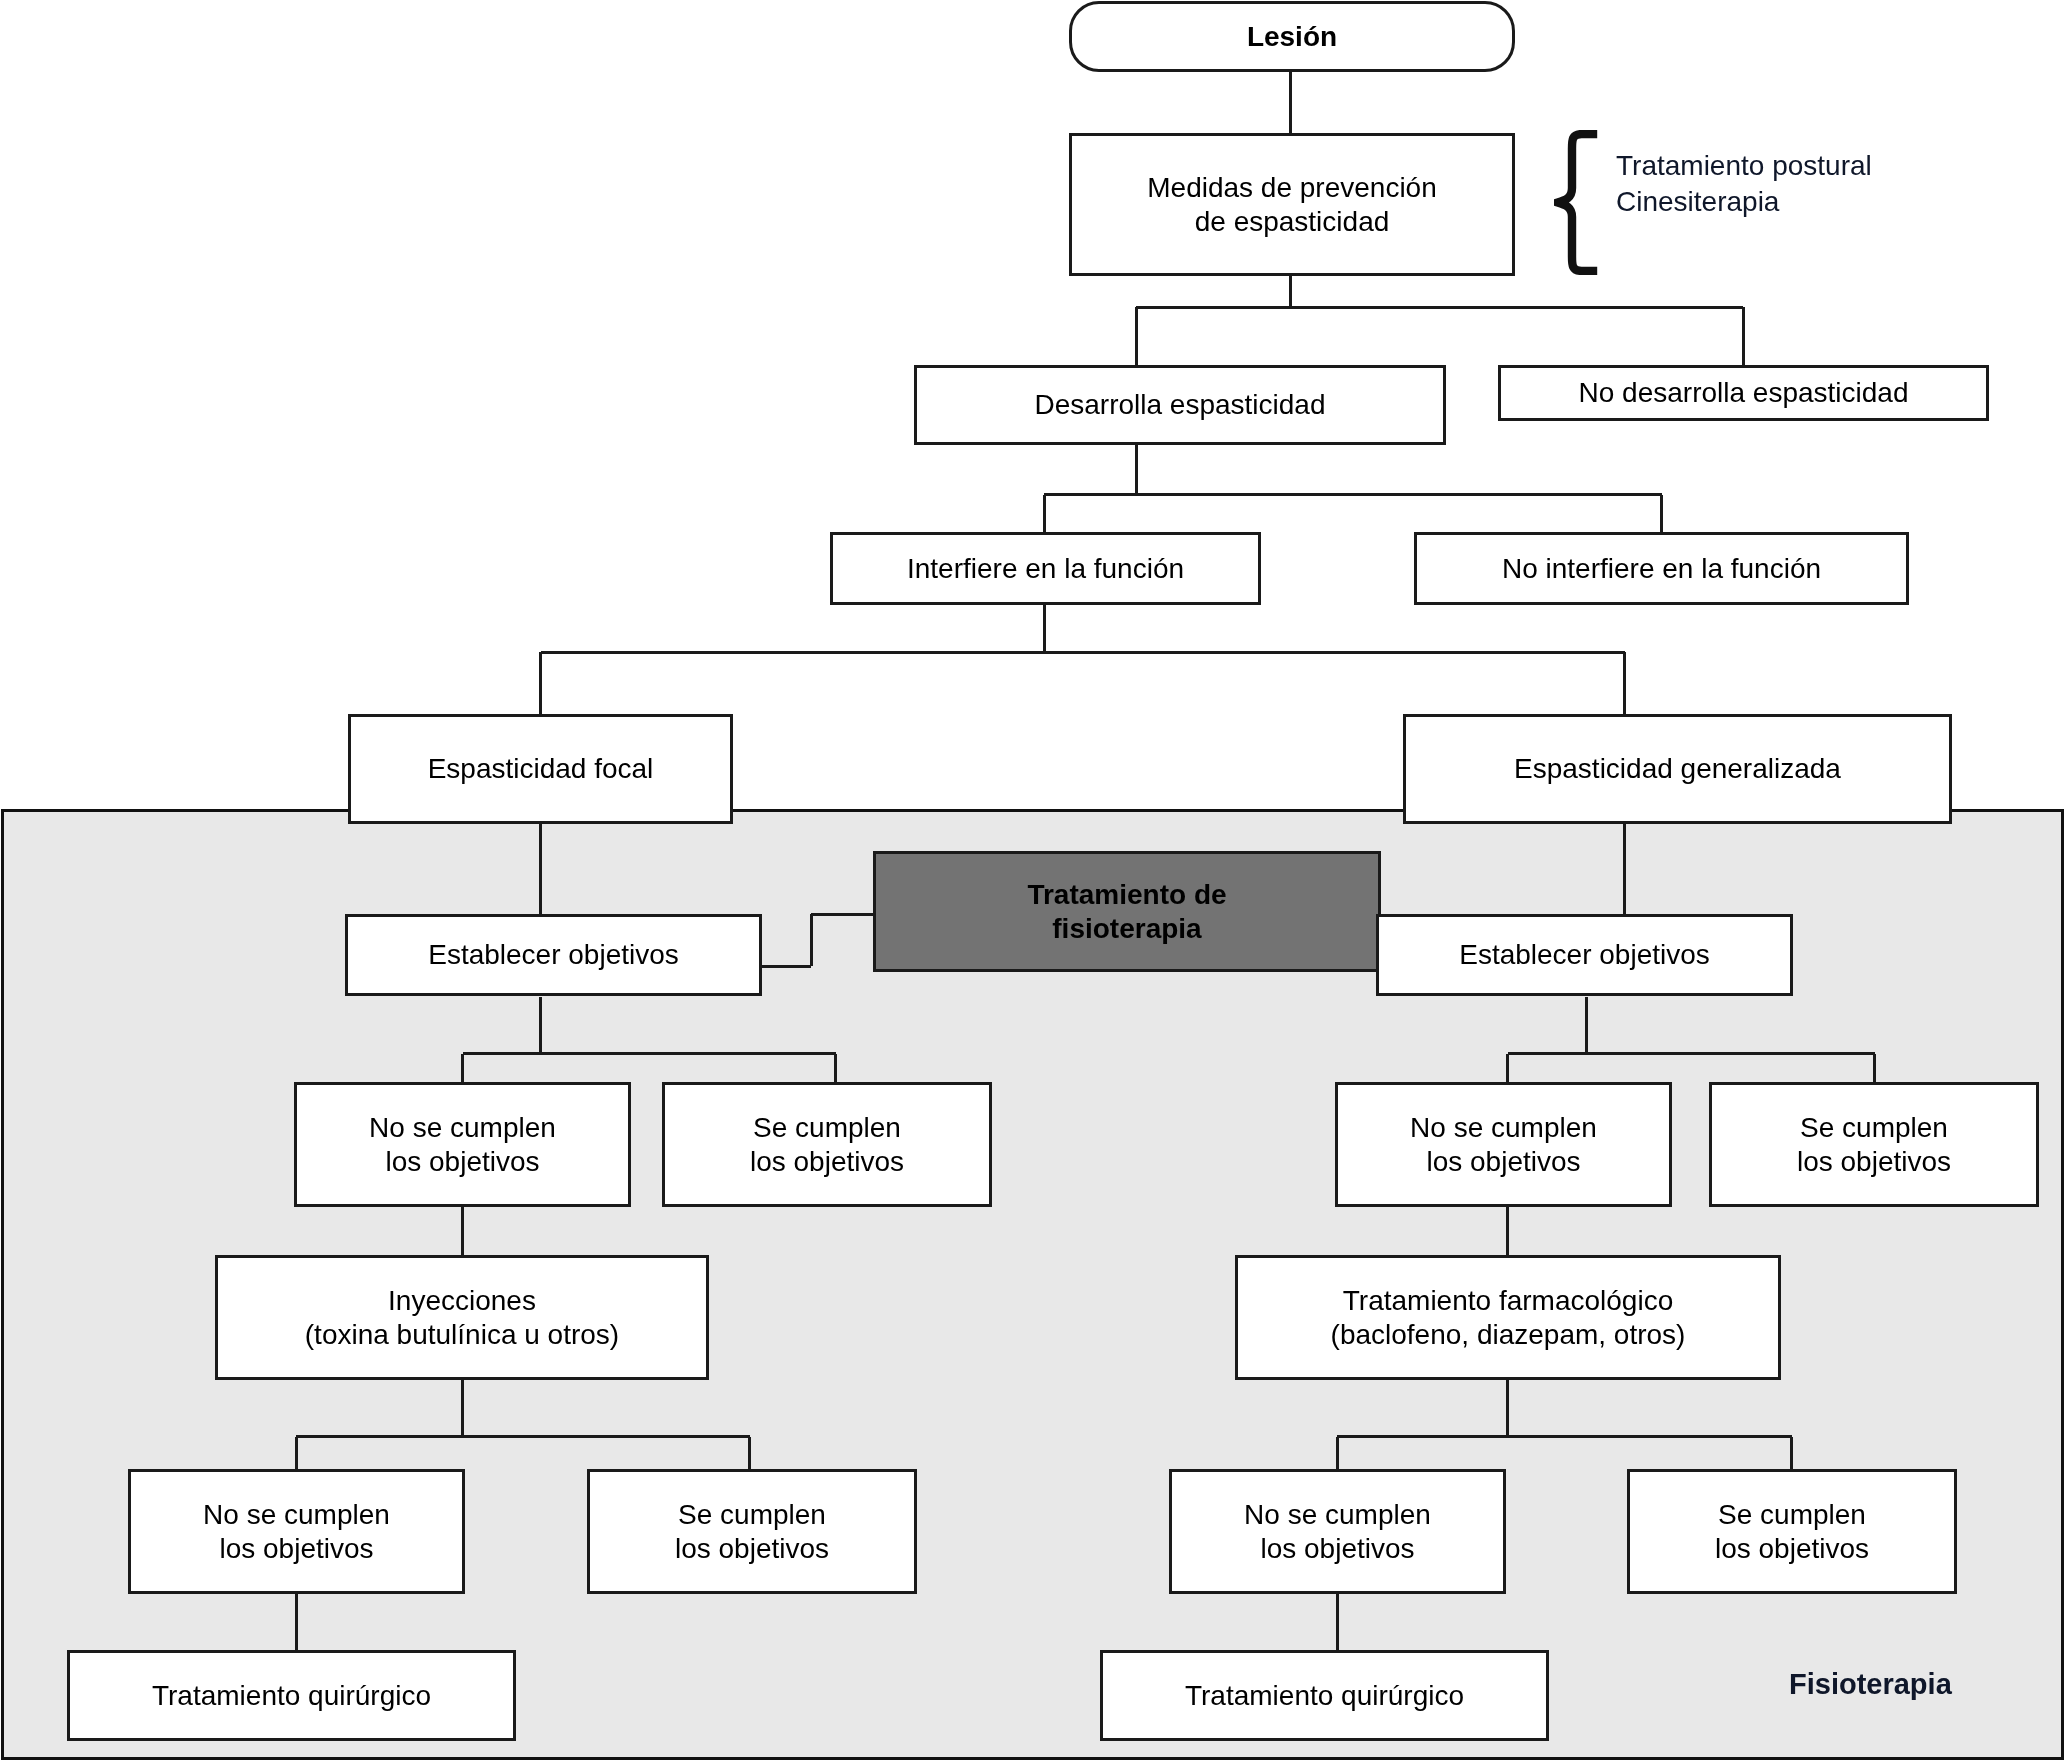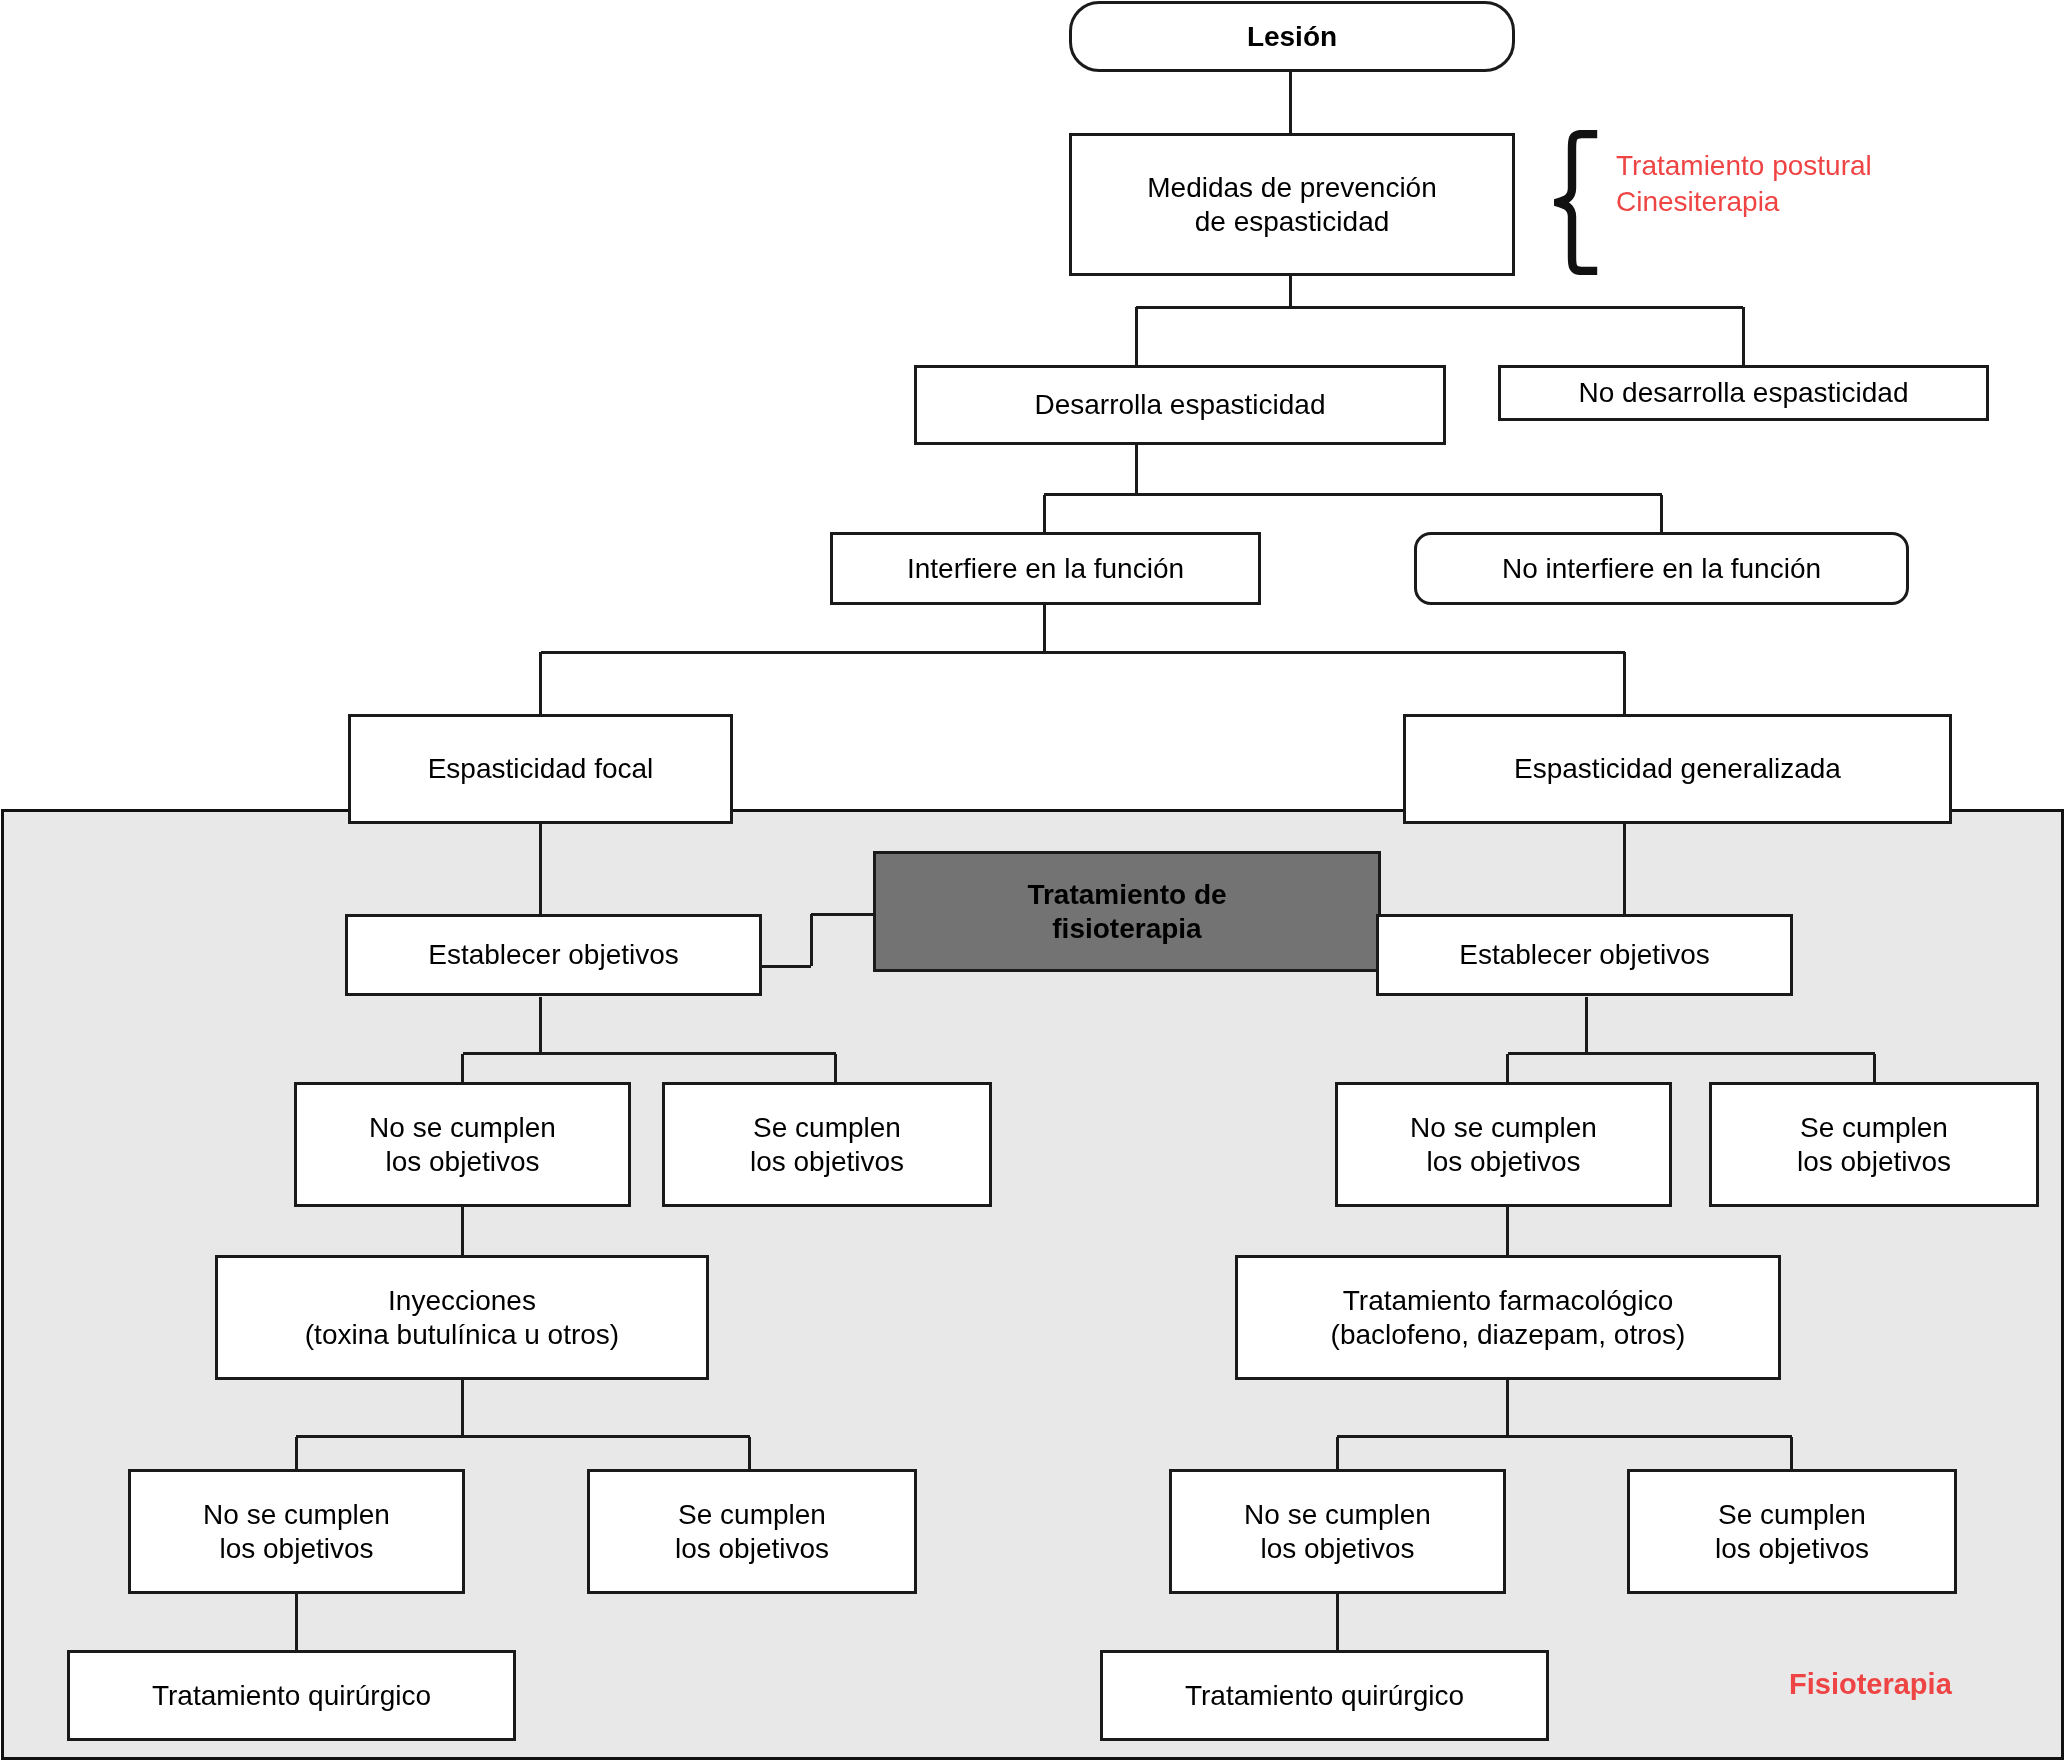--- a/index.html
+++ b/index.html
@@ -47,21 +47,21 @@
     z-index: 3;
   }
   .node.bold {
     font-weight: bold;
   }
   .node.shaded {
     background: #737373;
   }
   .freetext {
     position: absolute;
-    color: #ef4444;
+    color: #0f172a;
     font-size: 28px;
     line-height: 1.30;
     white-space: pre-line;
     z-index: 4;
   }
   .freetext.bold {
     font-weight: bold;
     font-size: 29px;
   }
   .brace {
@@ -150,21 +150,21 @@
 
   <div class="node" style="left: 1069px; top: 133px; width: 446px; height: 143px; white-space: pre-line;">Medidas de prevención
 de espasticidad</div>
 
   <div class="node" style="left:914px; top:365px; width:532px; height:80px;">Desarrolla espasticidad</div>
 
   <div class="node" style="left:1498px; top:365px; width:491px; height:56px;">No desarrolla espasticidad</div>
 
   <div class="node" style="left:830px; top:532px; width:431px; height:73px;">Interfiere en la función</div>
 
-  <div class="node" style="left:1414px; top:532px; width:495px; height:73px;border-radius:17px;">No interfiere en la función</div>
+  <div class="node" style="left:1414px; top:532px; width:495px; height:73px;">No interfiere en la función</div>
 
   <div class="node" style="left:348px; top:714px; width:385px; height:110px;">Espasticidad focal</div>
 
   <div class="node" style="left:1403px; top:714px; width:549px; height:110px;">Espasticidad generalizada</div>
 
   <div class="node shaded bold" style="left: 873px; top: 851px; width: 508px; height: 121px; white-space: pre-line;">Tratamiento de
 fisioterapia</div>
 
   <div class="node" style="left:345px; top:914px; width:417px; height:82px;">Establecer objetivos</div>
 

